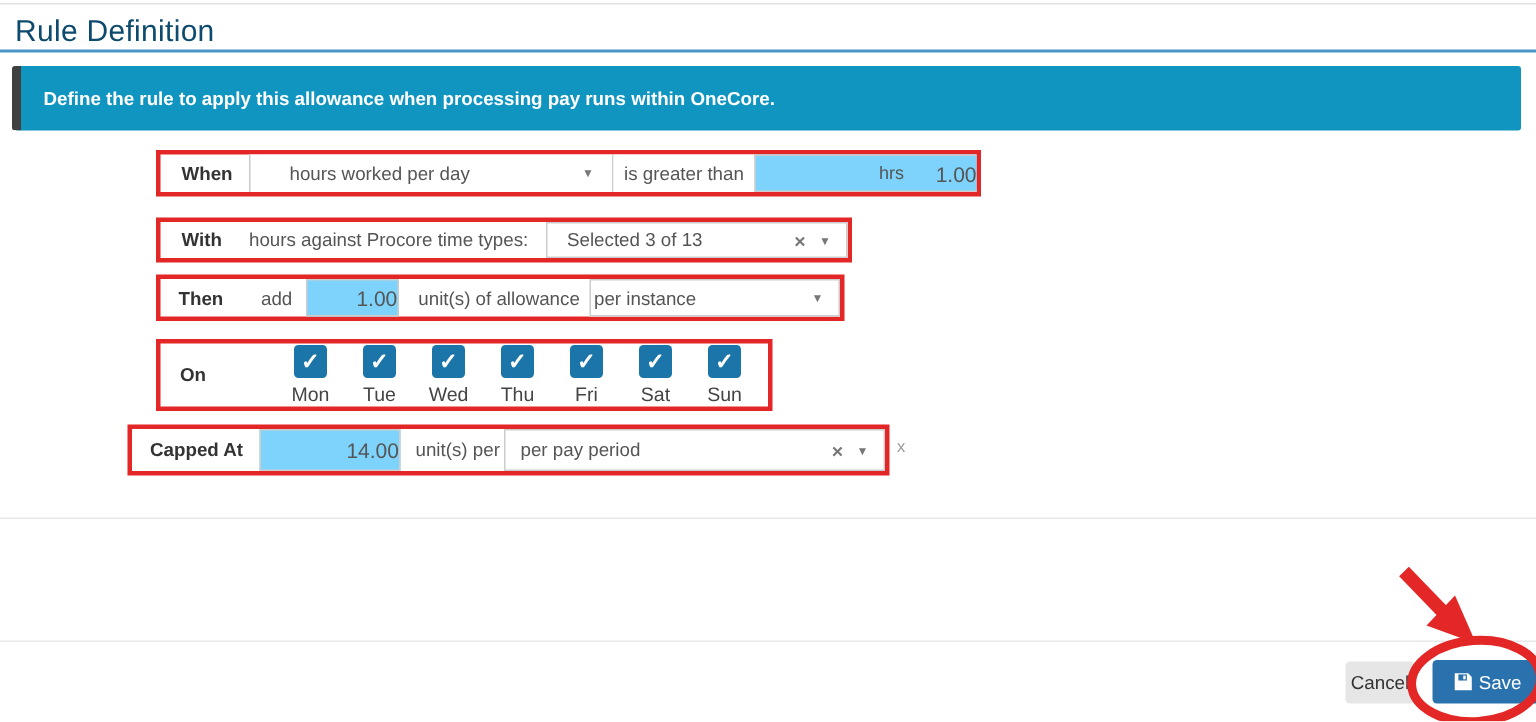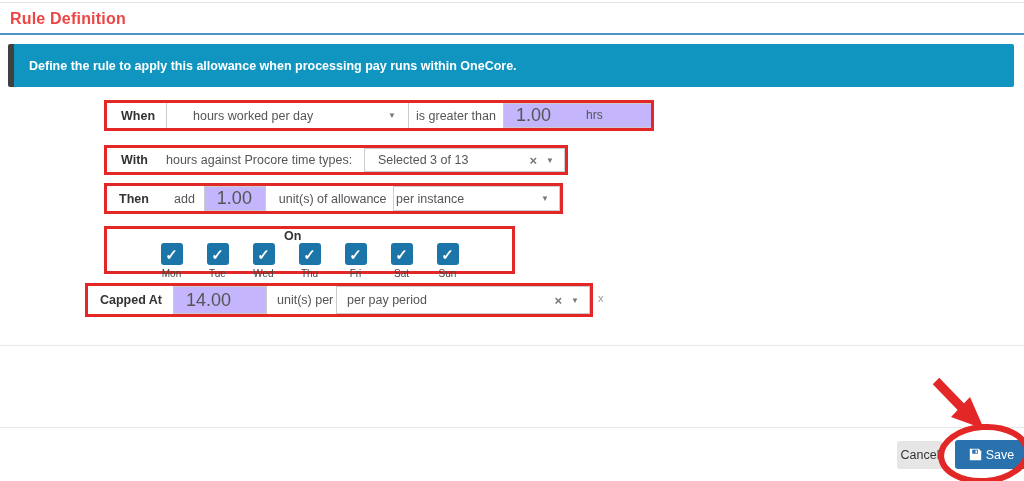--- a/index.html
+++ b/index.html
@@ -1,40 +1,40 @@
 <!DOCTYPE html>
 <html><head>
 <meta charset="utf-8">
 <style>
   html,body{margin:0;padding:0;background:#fff;}
   .screen{
     position:relative;width:1024px;height:481px;background:#ffffff;
     font-family:"Liberation Sans",sans-serif;overflow:hidden;color:#444;
   }
   .top-line{position:absolute;left:0;top:2px;width:1024px;height:1px;background:#e2e2e2;}
-  .page-title{position:absolute;left:10px;top:10px;font-size:16px;font-weight:bold;color:#ef4444;letter-spacing:.2px;}
+  .page-title{position:absolute;left:10px;top:10px;font-size:20px;font-weight:normal;color:#0c4a6e;letter-spacing:.2px;}
   .title-underline{position:absolute;left:0;top:33px;width:1024px;height:2px;background:#4a94c8;}
   .banner{
     position:absolute;left:8px;top:44px;width:1006px;height:43px;background:#1095c1;
     border-left:6px solid #404040;border-radius:2px;display:flex;align-items:center;
     box-sizing:border-box;padding-left:15px;
   }
   .banner-text{color:#ffffff;font-size:12.5px;font-weight:bold;}
 
   .row-box{
     position:absolute;border:3px solid #e32726;background:#fff;
     display:flex;align-items:center;box-sizing:border-box;font-size:12.5px;
   }
   .lbl{font-weight:bold;color:#333;flex:none;}
   .ctl{border:1px solid #ccc;height:100%;display:flex;align-items:center;box-sizing:border-box;color:#555;background:#fff;}
   .caret{font-size:8px;color:#777;flex:none;}
   .clear-x{font-size:13px;color:#777;font-weight:bold;line-height:1;flex:none;cursor:pointer;}
   .inputbox{
-    border:1px solid #ccc;height:100%;box-sizing:border-box;background:#c4b5fd;color:#555;
-    font-family:"Liberation Sans",sans-serif;font-size:18px;padding:0 0 0 12px;outline:none;
+    border:1px solid #ccc;height:100%;box-sizing:border-box;background:#7dd3fc;color:#555;
+    font-family:"Liberation Sans",sans-serif;font-size:14px;padding:0 0 0 12px;outline:none;text-align:right;
   }
   .suffix{position:absolute;font-size:12px;color:#555;}
 
   
   .when-box{left:104px;top:100px;width:550px;height:31px;}
   .when-box .lbl{width:59px;padding-left:14px;box-sizing:border-box;}
   .when-select{width:243px;justify-content:space-between;padding:0 12px 0 26px;border-top:none;border-bottom:none;}
   .when-addon{width:94px;justify-content:center;border:none;color:#555;}
   .when-input{width:55px;border-top:1px solid #ccc;border-bottom:1px solid #ccc;border-right:none;flex:1;}
 
@@ -48,30 +48,30 @@
 
   
   .then-box{left:104px;top:183px;width:459px;height:31px;}
   .then-box .lbl{width:60px;padding-left:12px;box-sizing:border-box;}
   .then-add{color:#555;margin-left:7px;}
   .then-input{width:62px;margin-left:9px;}
   .then-desc{color:#555;margin-left:13px;}
   .then-select{margin-left:auto;width:167px;justify-content:space-between;padding:0 10px 0 2px;}
 
   
-  .on-box{left:104px;top:226px;width:411px;height:48px;flex-direction:column;}
+  .on-box{left:104px;top:226px;width:411px;height:48px;}
   .on-box .lbl{width:77px;padding-left:13px;box-sizing:border-box;}
   .days{display:flex;}
   .day-col{width:46px;display:flex;flex-direction:column;align-items:center;}
   .checkbox{
     width:22px;height:22px;background:#1b75a8;border-radius:3px;display:flex;
     align-items:center;justify-content:center;cursor:pointer;
   }
   .check-glyph{color:#fff;font-size:15px;font-weight:bold;line-height:1;}
-  .day-lbl{font-size:10px;color:#444;margin-top:3px;}
+  .day-lbl{font-size:13px;color:#444;margin-top:3px;}
 
   
   .capped-box{left:85px;top:283px;width:508px;height:34px;}
   .capped-box .lbl{width:85px;padding-left:12px;box-sizing:border-box;}
   .capped-input{width:94px;}
   .capped-desc{color:#555;margin-left:10px;}
   .capped-select{margin-left:auto;width:254px;padding:0 10px 0 10px;}
   .capped-select .sel-text{flex:1;}
   .capped-select .clear-x{margin-right:9px;}
   .stray-x{position:absolute;left:598px;top:292px;font-size:11px;color:#9a9a9a;}

